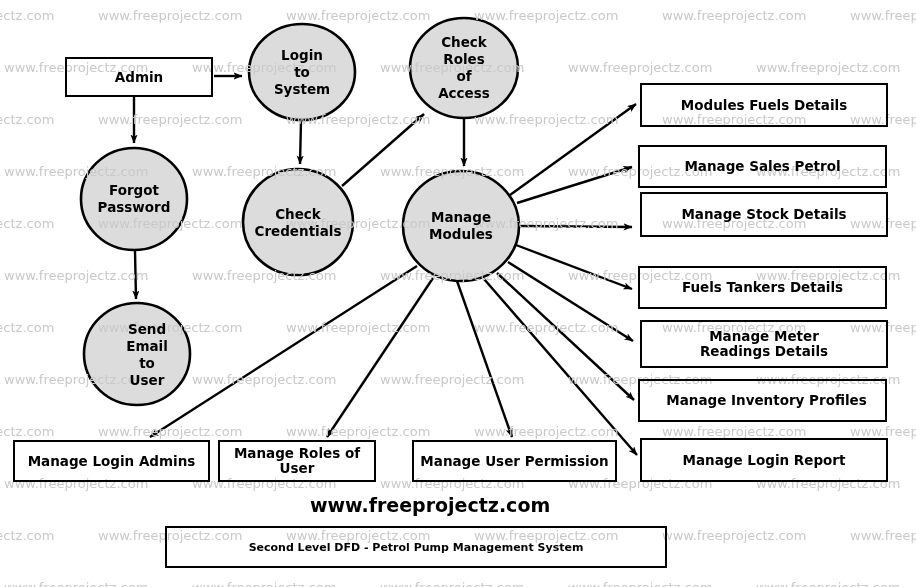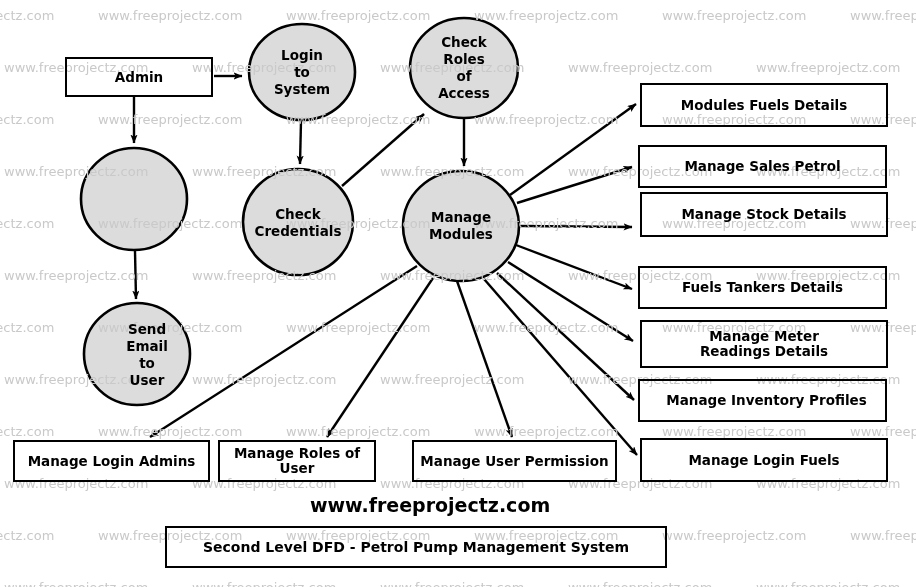--- a/index.html
+++ b/index.html
@@ -52,21 +52,21 @@
     font-size:13.5px;font-weight:bold;color:#000;
     line-height:17px;
     pointer-events:none;
   }
   .brand{
     position:absolute;
     font-family:"DejaVu Sans", sans-serif;
     font-size:19px;font-weight:bold;color:#000;
     white-space:nowrap;
   }
-  .title-box span{font-size:14px;}
+  .title-box span{font-size:11px;}
 </style>
 </head>
 <body>
 
 <div id="stage">
 
   <div id="watermarks">
       <div class="wm" style="left: -90px; top: 8px;">www.freeprojectz.com</div>
       <div class="wm" style="left: 98px; top: 8px;">www.freeprojectz.com</div>
       <div class="wm" style="left: 286px; top: 8px;">www.freeprojectz.com</div>
@@ -175,20 +175,21 @@
   </svg>
 
   <div id="labels">
 
     <div class="node-box" style="left:65px;top:57px;width:148px;height:40px;">
       <span>Admin</span>
     </div>
 
     <div class="circle-label" style="left:252px;top:30px;width:100px;height:84px;">Login<br>to<br>System</div>
     <div class="circle-label" style="left:414px;top:23px;width:100px;height:90px;">Check<br>Roles<br>of<br>Access</div>
+    <div class="circle-label" style="left:84px;top:172px;width:100px;height:54px;">Forgot<br>Password</div>
     <div class="circle-label" style="left:246px;top:196px;width:104px;height:54px;">Check<br>Credentials</div>
     <div class="circle-label" style="left:87px;top:312px;width:120px;height:86px;">Send<br>Email<br>to<br>User</div>
     <div class="circle-label" style="left:411px;top:199px;width:100px;height:54px;">Manage<br>Modules</div>
 
     <div class="node-box" style="left:640px;top:83px;width:248px;height:44px;">
       <span>Modules Fuels Details</span>
     </div>
     <div class="node-box" style="left:638px;top:145px;width:249px;height:43px;">
       <span>Manage Sales Petrol</span>
     </div>
@@ -198,21 +199,21 @@
     <div class="node-box" style="left:638px;top:266px;width:249px;height:43px;">
       <span>Fuels Tankers Details</span>
     </div>
     <div class="node-box" style="left:640px;top:320px;width:248px;height:48px;">
       <span>Manage Meter<br>Readings Details</span>
     </div>
     <div class="node-box" style="left:638px;top:379px;width:249px;height:43px;padding-left:8px;">
       <span>Manage Inventory Profiles</span>
     </div>
     <div class="node-box" style="left:640px;top:438px;width:248px;height:44px;">
-      <span>Manage Login Fuels</span>
+      <span>Manage Login Report</span>
     </div>
 
     <div class="node-box" style="left:13px;top:440px;width:197px;height:42px;">
       <span>Manage Login Admins</span>
     </div>
     <div class="node-box" style="left:218px;top:440px;width:158px;height:42px;">
       <span>Manage Roles of User</span>
     </div>
     <div class="node-box" style="left:412px;top:440px;width:205px;height:42px;">
       <span>Manage User Permission</span>

